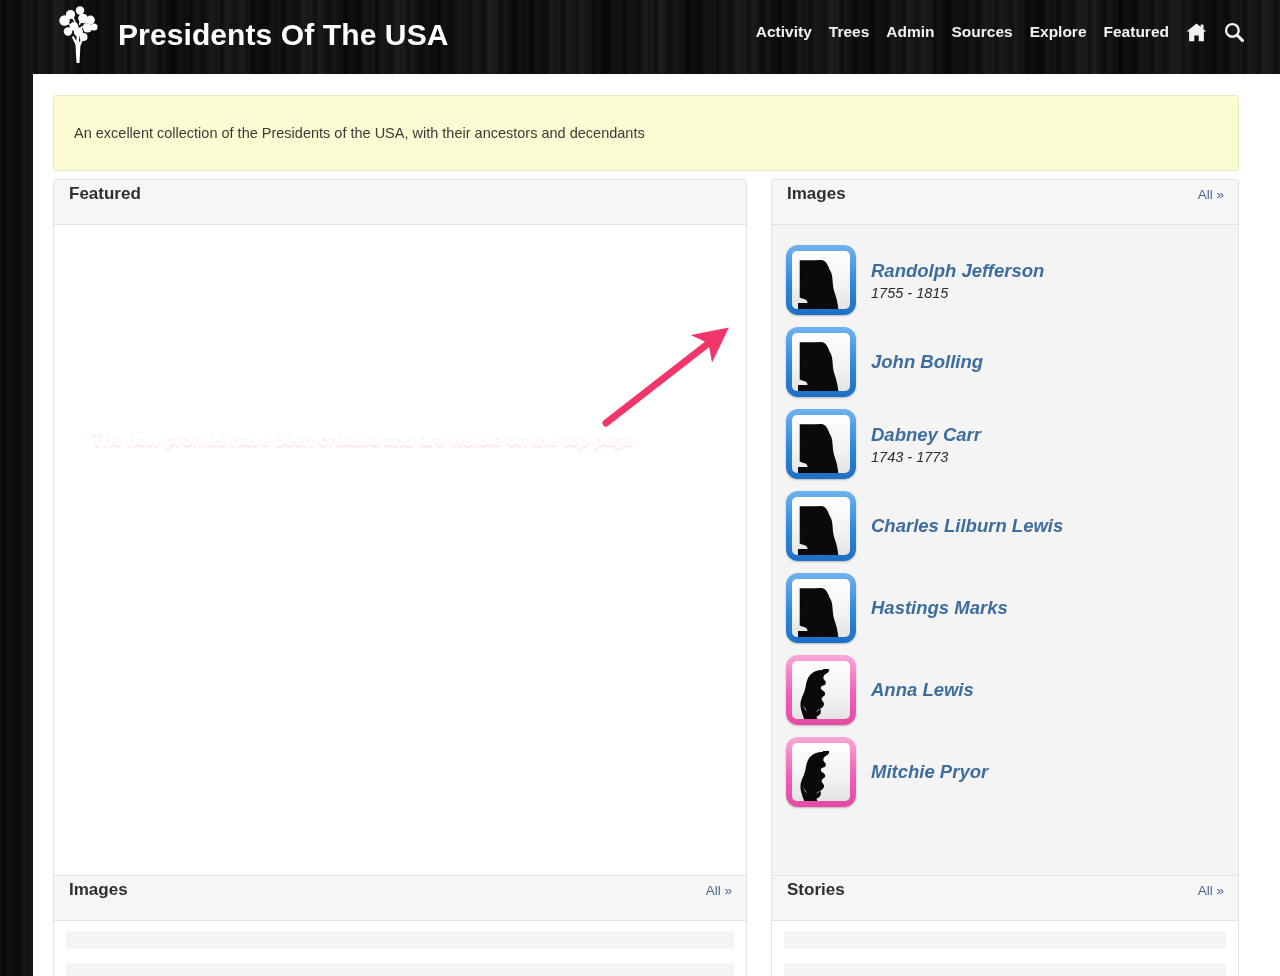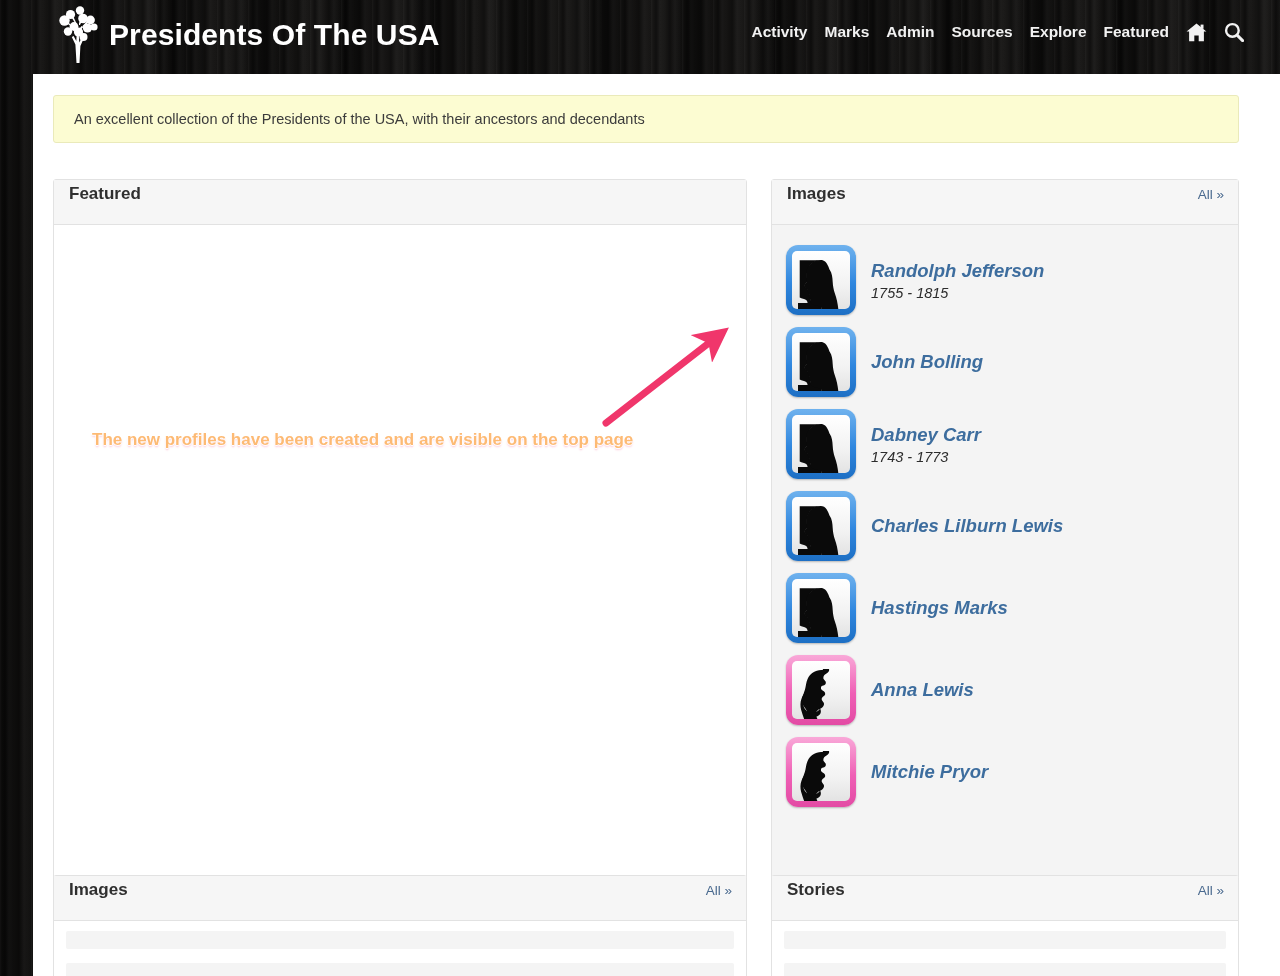--- a/index.html
+++ b/index.html
@@ -46,21 +46,21 @@
     width: 1280px;
     height: 74px;
     z-index: 5;
   }
   .brand {
     position: absolute;
     left: 52px;
     top: 6px;
     display: flex;
     align-items: center;
-    gap: 5px;
+    gap: 14px;
   }
   .logo-tree { width: 52px; height: 58px; display: block; }
   .brand-title {
     color: #ffffff;
     font-size: 30px;
     font-weight: bold;
     letter-spacing: 0.1px;
     white-space: nowrap;
   }
   .main-nav {
@@ -91,21 +91,21 @@
     z-index: 4;
     overflow: hidden;
   }
 
   
   .notice-banner {
     position: absolute;
     left: 20px;
     top: 21px;
     width: 1186px;
-    height: 48px;
+    height: 76px;
     box-sizing: border-box;
     background: #fcfcd2;
     border: 1px solid #eaeaba;
     border-radius: 3px;
     display: flex;
     align-items: center;
     padding: 0 20px;
   }
   .notice-text {
     font-size: 14.5px;
@@ -225,21 +225,21 @@
     width: 1280px; height: 976px;
     z-index: 20;
     pointer-events: none;
   }
   .annotation-text {
     position: absolute;
     left: 92px;
     top: 430px;
     font-size: 17px;
     font-weight: bold;
-    color: #fdba74;
+    color: #ffffff;
     white-space: nowrap;
     text-shadow:
        0 1px 0 rgba(255,255,255,0.95),
        1px 0 0 rgba(255,255,255,0.75),
       -1px 0 0 rgba(255,255,255,0.75),
        0 2px 2px rgba(240,54,107,0.28);
     text-align: right;
   }
 </style>
 </head>
@@ -272,21 +272,21 @@
           <circle cx="31.5" cy="31" r="4"></circle>
           <circle cx="42" cy="21" r="3.6"></circle>
         </g>
       </svg>
     </span>
     <span class="brand-title">Presidents Of The USA</span>
   </div>
 
   <div class="main-nav">
     <a class="nav-link" href="#">Activity</a>
-    <a class="nav-link" href="#">Marks</a>
+    <a class="nav-link" href="#">Trees</a>
     <a class="nav-link" href="#">Admin</a>
     <a class="nav-link" href="#">Sources</a>
     <a class="nav-link" href="#">Explore</a>
     <a class="nav-link" href="#">Featured</a>
     <a href="#">
       <svg class="nav-icon" width="21" height="19" viewBox="0 0 21 19" xmlns="http://www.w3.org/2000/svg">
         <path fill="#f2f2f2" d="M10.5 0.6 L0.6 8.6 L3.1 8.6 L3.1 18.2 L8.3 18.2 L8.3 12.4 L12.7 12.4 L12.7 18.2 L17.9 18.2 L17.9 8.6 L20.4 8.6 Z"></path>
         <rect fill="#f2f2f2" x="14.6" y="1.6" width="2.9" height="4.2"></rect>
       </svg>
     </a>

